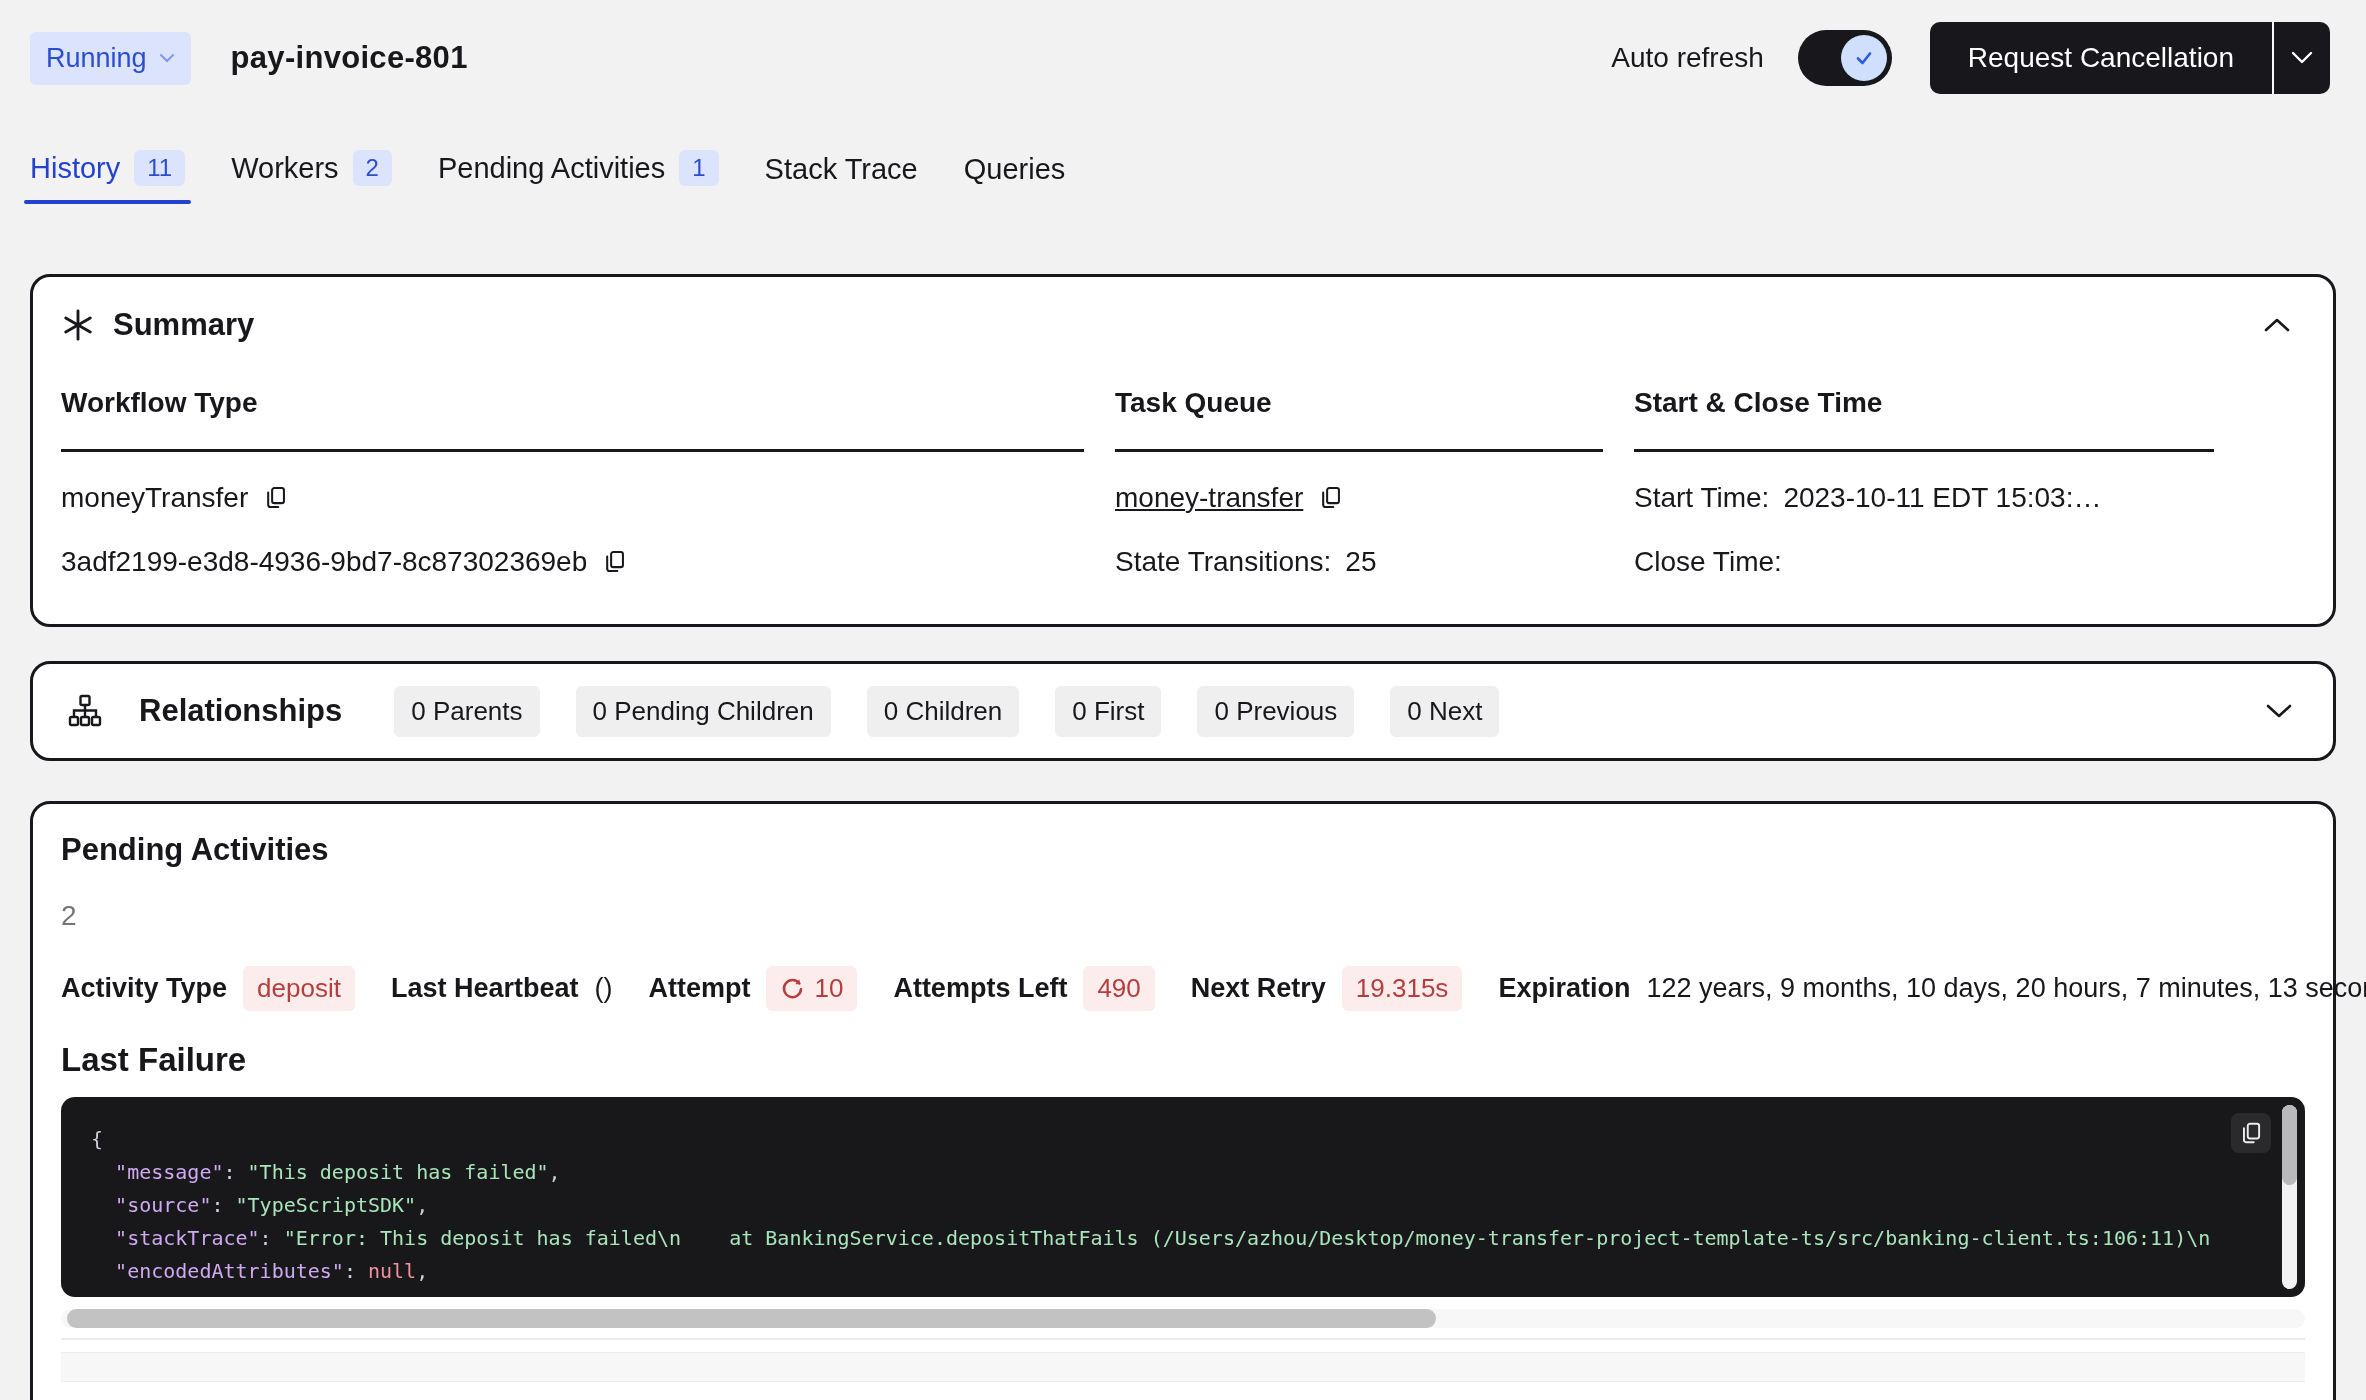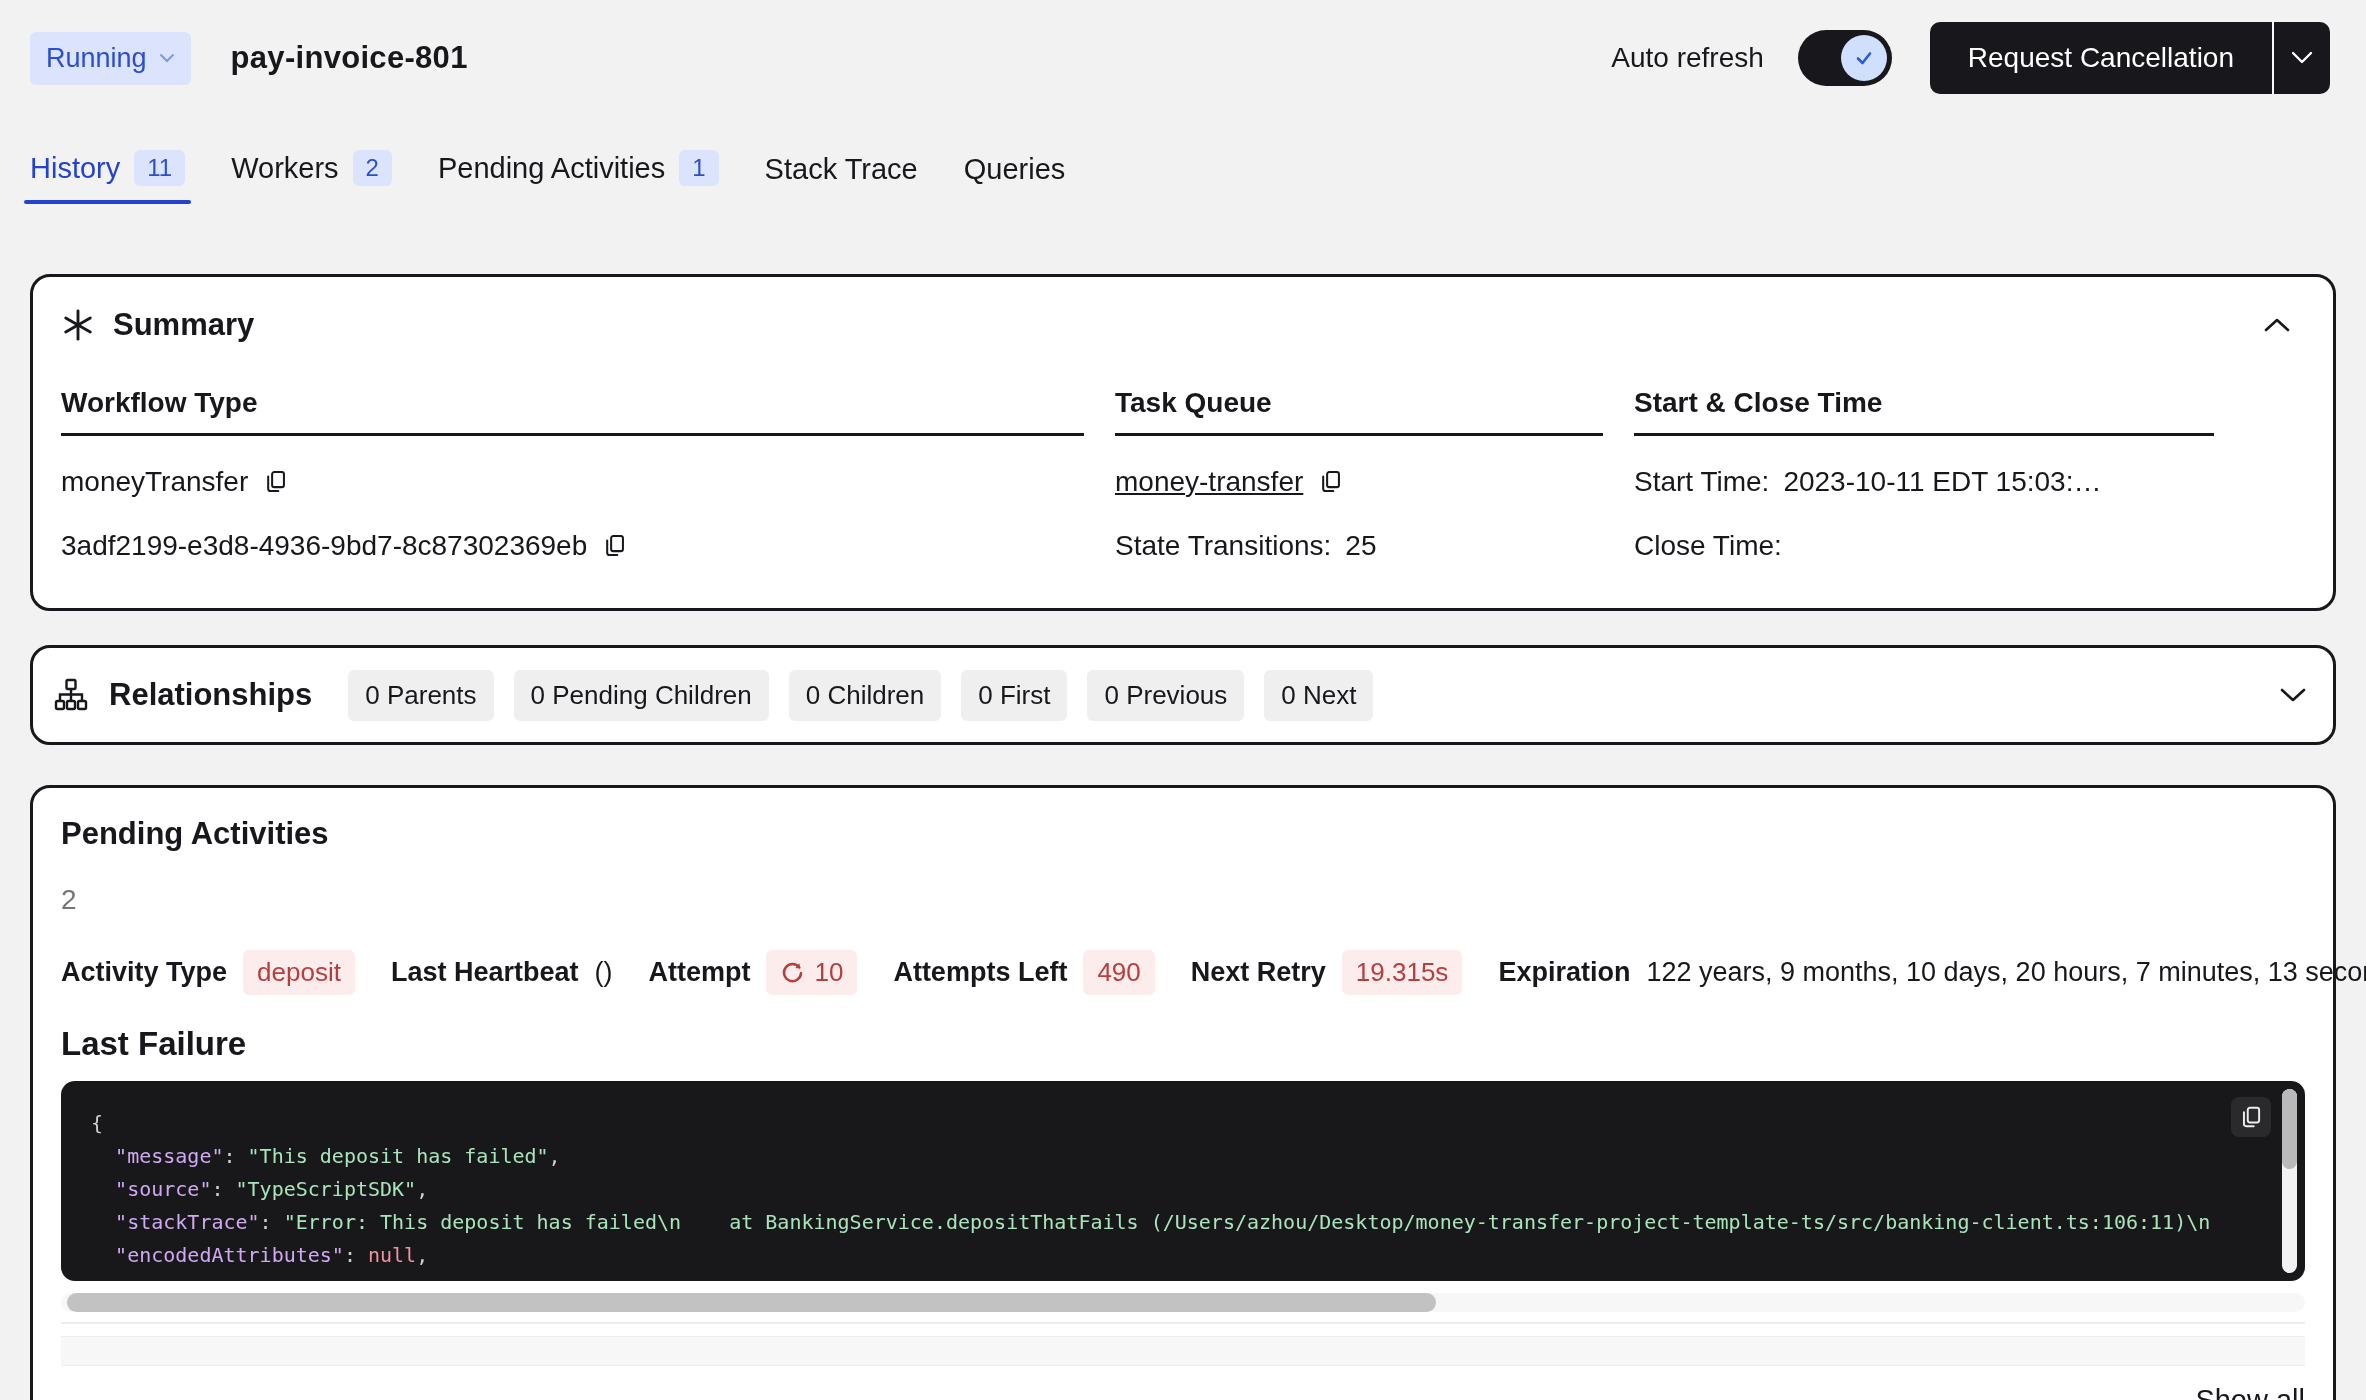--- a/index.html
+++ b/index.html
@@ -37,29 +37,29 @@
 
   
   .card { background:#fff; border:3px solid #17171c; border-radius:20px; margin:0 30px; }
 
   .summary-card { margin-top:70px; padding:30px 28px 44px; }
   .card-head { display:flex; align-items:center; gap:18px; position:relative; }
   .card-head h2 { font-size:31px; margin:0; font-weight:700; }
   .collapse-btn { position:absolute; right:8px; top:4px; background:none; border:none; cursor:pointer; padding:4px; }
 
   .summary-cols { display:flex; gap:31px; margin-top:44px; }
-  .col-head { font-size:28px; font-weight:700; padding-bottom:14px; border-bottom:3px solid #17171c; }
+  .col-head { font-size:28px; font-weight:700; padding-bottom:30px; border-bottom:3px solid #17171c; }
   .col-wf   { width:1023px; }
   .col-tq   { width:488px;  }
   .col-time { width:580px;  }
   .col-row { margin-top:27px; font-size:28px; display:flex; align-items:center; gap:14px; height:37px; white-space:nowrap; }
   .copy-btn { background:none; border:none; padding:0; cursor:pointer; color:#17171c; display:flex; }
   .tq-link { color:#17171c; text-decoration:underline; cursor:pointer; }
 
-  .rel-card { margin-top:34px; height:100px; display:flex; align-items:center; padding:0 20px; gap:20px; }
+  .rel-card { margin-top:34px; height:100px; display:flex; align-items:center; padding:0 34px; gap:36px; }
   .rel-card h2 { font-size:31px; font-weight:700; margin:0 16px 0 0; }
   .rel-badge { background:#efefef; font-size:26px; padding:10px 17px; border-radius:6px; }
   .rel-expand { margin-left:auto; background:none; border:none; cursor:pointer; padding:4px; }
 
   
   .pending-card { margin-top:40px; padding:28px 28px 26px; }
   .pending-card h2 { font-size:31px; margin:0; font-weight:700; }
   .pending-count { margin-top:32px; color:#757575; font-size:28px; }
   .attr-row { display:flex; align-items:center; margin-top:34px; gap:36px; white-space:nowrap; }
   .attr { display:flex; align-items:center; gap:16px; font-size:26px; }

